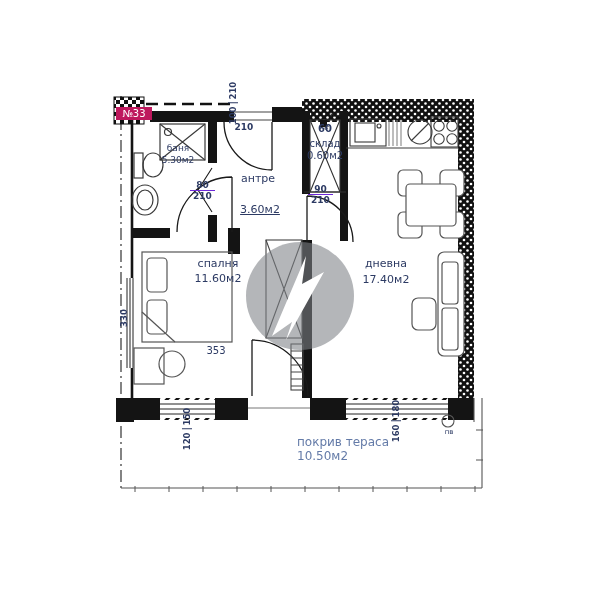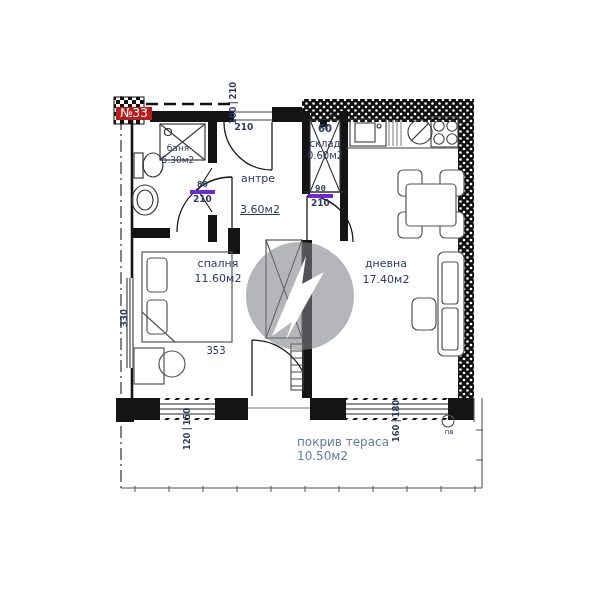--- a/index.html
+++ b/index.html
@@ -11,23 +11,23 @@
       font-family:"DejaVu Sans",sans-serif;font-weight:bold;}
   .wm-brand{top:295px;font-size:45px;letter-spacing:14px;color:rgba(143,148,153,0.60);}
   .wm-tag{top:343px;font-size:25px;letter-spacing:11px;color:rgba(150,155,160,0.55);}
   .logo{z-index:2;}
   .lbl{position:absolute;z-index:4;color:#2c3a63;text-align:center;line-height:1.15;
        white-space:nowrap;}
   .room{font-size:11px;}
   .small{font-size:9px;}
   .tiny{font-size:10px;}
   .terr{color:#647ba8;font-size:12px;text-align:left;}
-  .unit{background:#b91c1c;color:#fff;font-size:12px;line-height:13px;height:13px;text-align:center;}
+  .unit{background:#be185d;color:#fff;font-size:10px;line-height:13px;height:13px;text-align:center;}
   .hdim{display:inline-block;font-size:9px;font-weight:600;}
-  .hdim .top{display:block;border-bottom:4px solid #6d28d9;padding:0 3px;font-family:Liberation Mono, monospace;}
+  .hdim .top{display:block;border-bottom:1px solid #6d28d9;padding:0 3px;}
   .hdim .bot{display:block;padding:0 3px;}
   .vdim{position:absolute;z-index:4;display:flex;align-items:center;white-space:nowrap;
         transform:translate(-50%,-50%) rotate(-90deg);font-size:8.5px;font-weight:600;
         color:#2c3a63;}
   .vdim span{padding:0 3px;}
   .vdim span + span{border-left:1px solid #2c3a63;}
   .sym{z-index:2;color:#222;text-align:center;}
 </style>
 </head>
 <body>

